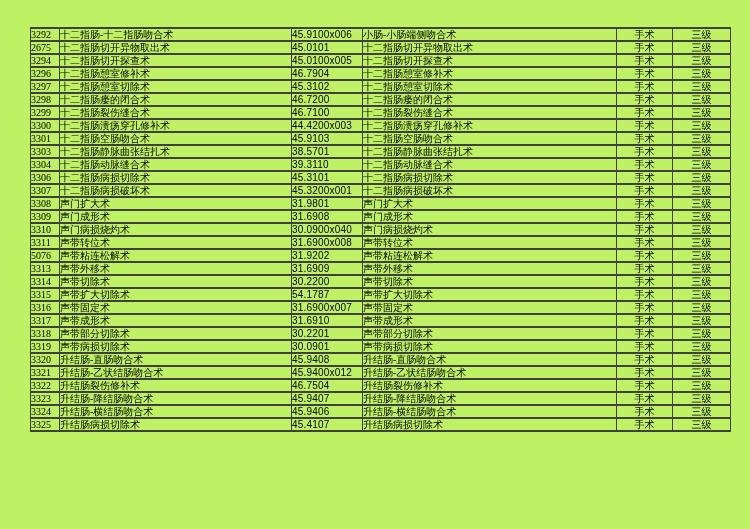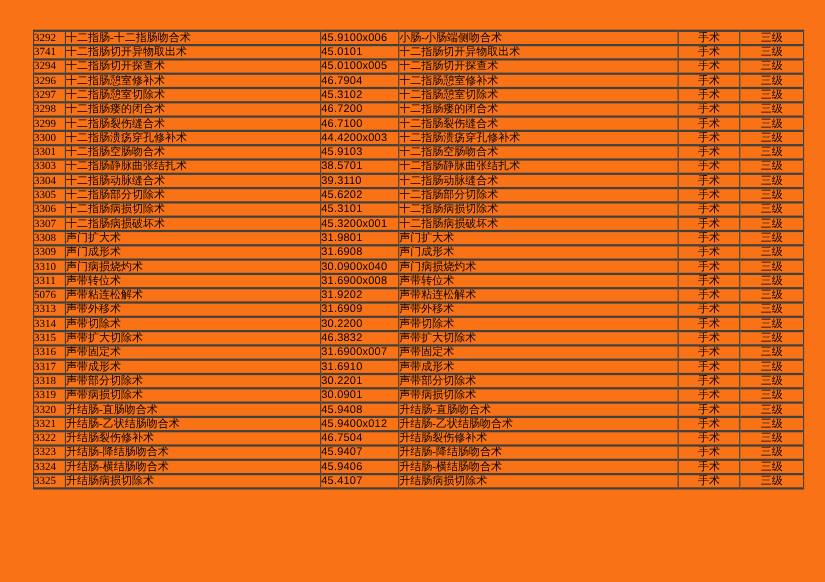--- a/index.html
+++ b/index.html
@@ -4,21 +4,21 @@
 <style>
   html, body {
     margin: 0;
     padding: 0;
     background: #ffffff;
   }
   .page {
     position: relative;
     width: 750px;
     height: 529px;
-    background: #f97316;
+    background: #bef264;
     overflow: hidden;
     font-family: "Liberation Serif", "DejaVu Serif", serif;
   }
   table.proc-table {
     position: absolute;
     left: 30px;
     top: 27px;
     width: 700px;
     border-collapse: collapse;
     table-layout: fixed;
@@ -73,21 +73,21 @@
     <tbody>
         <tr>
     <td class="c-no">3292</td>
     <td class="c-name">十二指肠-十二指肠吻合术</td>
     <td class="c-code">45.9100x006</td>
     <td class="c-alias">小肠-小肠端侧吻合术</td>
     <td class="c-cat">手术</td>
     <td class="c-level">三级</td>
   </tr>
         <tr>
-    <td class="c-no">3741</td>
+    <td class="c-no">2675</td>
     <td class="c-name">十二指肠切开异物取出术</td>
     <td class="c-code">45.0101</td>
     <td class="c-alias">十二指肠切开异物取出术</td>
     <td class="c-cat">手术</td>
     <td class="c-level">三级</td>
   </tr>
         <tr>
     <td class="c-no">3294</td>
     <td class="c-name">十二指肠切开探查术</td>
     <td class="c-code">45.0100x005</td>
@@ -153,28 +153,20 @@
   </tr>
         <tr>
     <td class="c-no">3304</td>
     <td class="c-name">十二指肠动脉缝合术</td>
     <td class="c-code">39.3110</td>
     <td class="c-alias">十二指肠动脉缝合术</td>
     <td class="c-cat">手术</td>
     <td class="c-level">三级</td>
   </tr>
         <tr>
-    <td class="c-no">3305</td>
-    <td class="c-name">十二指肠部分切除术</td>
-    <td class="c-code">45.6202</td>
-    <td class="c-alias">十二指肠部分切除术</td>
-    <td class="c-cat">手术</td>
-    <td class="c-level">三级</td>
-  </tr>
-        <tr>
     <td class="c-no">3306</td>
     <td class="c-name">十二指肠病损切除术</td>
     <td class="c-code">45.3101</td>
     <td class="c-alias">十二指肠病损切除术</td>
     <td class="c-cat">手术</td>
     <td class="c-level">三级</td>
   </tr>
         <tr>
     <td class="c-no">3307</td>
     <td class="c-name">十二指肠病损破坏术</td>
@@ -235,21 +227,21 @@
     <td class="c-no">3314</td>
     <td class="c-name">声带切除术</td>
     <td class="c-code">30.2200</td>
     <td class="c-alias">声带切除术</td>
     <td class="c-cat">手术</td>
     <td class="c-level">三级</td>
   </tr>
         <tr>
     <td class="c-no">3315</td>
     <td class="c-name">声带扩大切除术</td>
-    <td class="c-code">46.3832</td>
+    <td class="c-code">54.1787</td>
     <td class="c-alias">声带扩大切除术</td>
     <td class="c-cat">手术</td>
     <td class="c-level">三级</td>
   </tr>
         <tr>
     <td class="c-no">3316</td>
     <td class="c-name">声带固定术</td>
     <td class="c-code">31.6900x007</td>
     <td class="c-alias">声带固定术</td>
     <td class="c-cat">手术</td>

